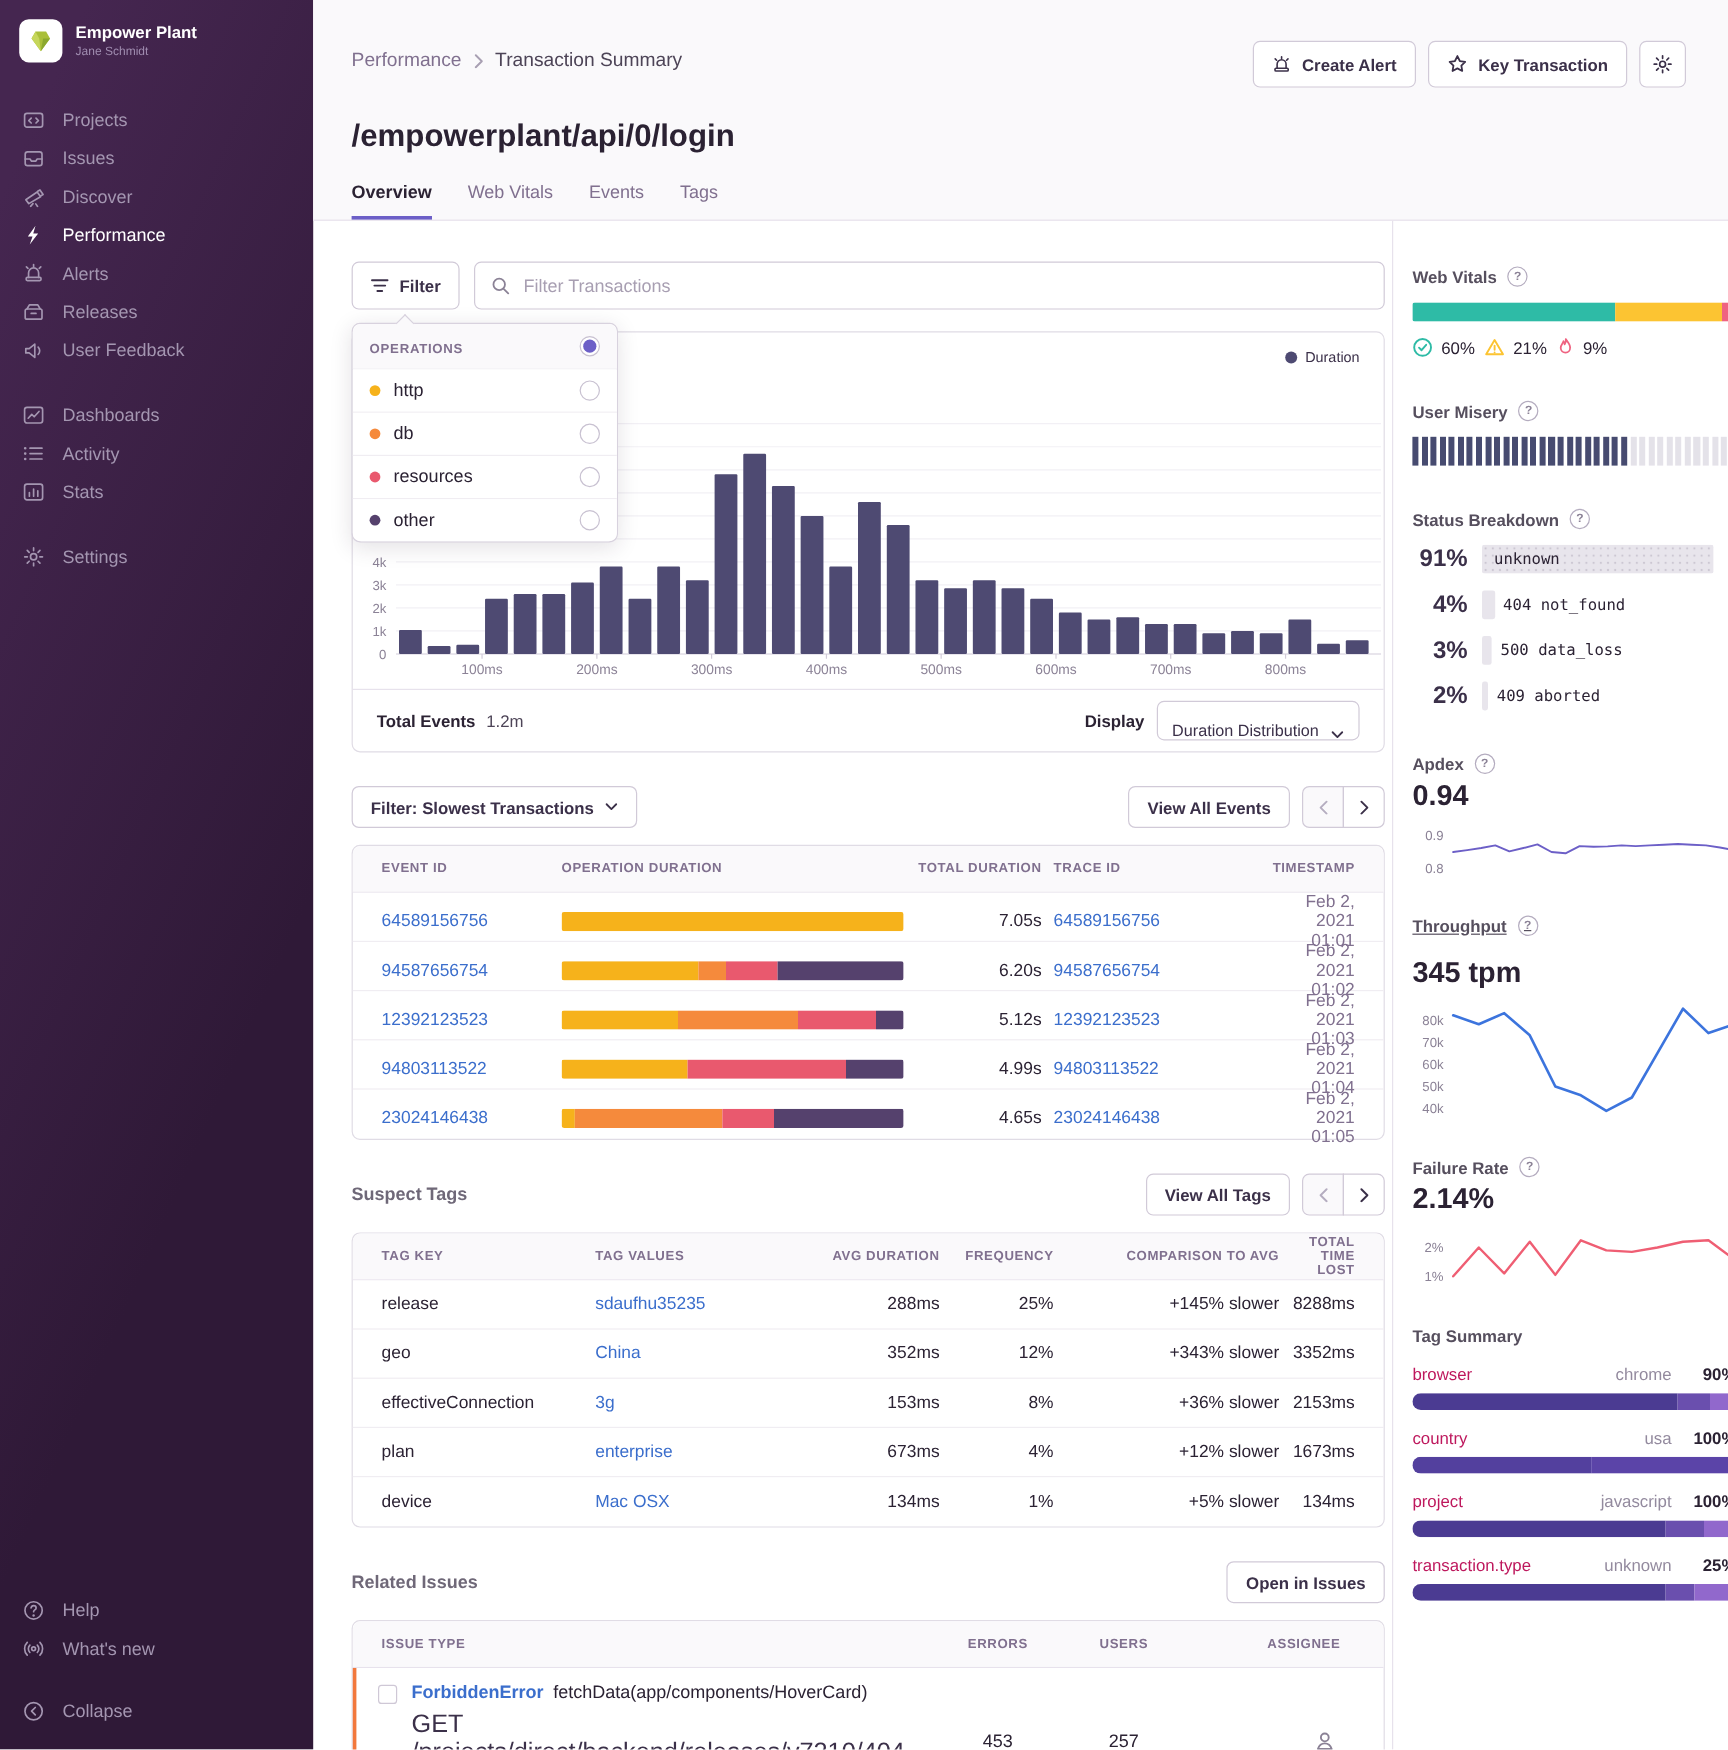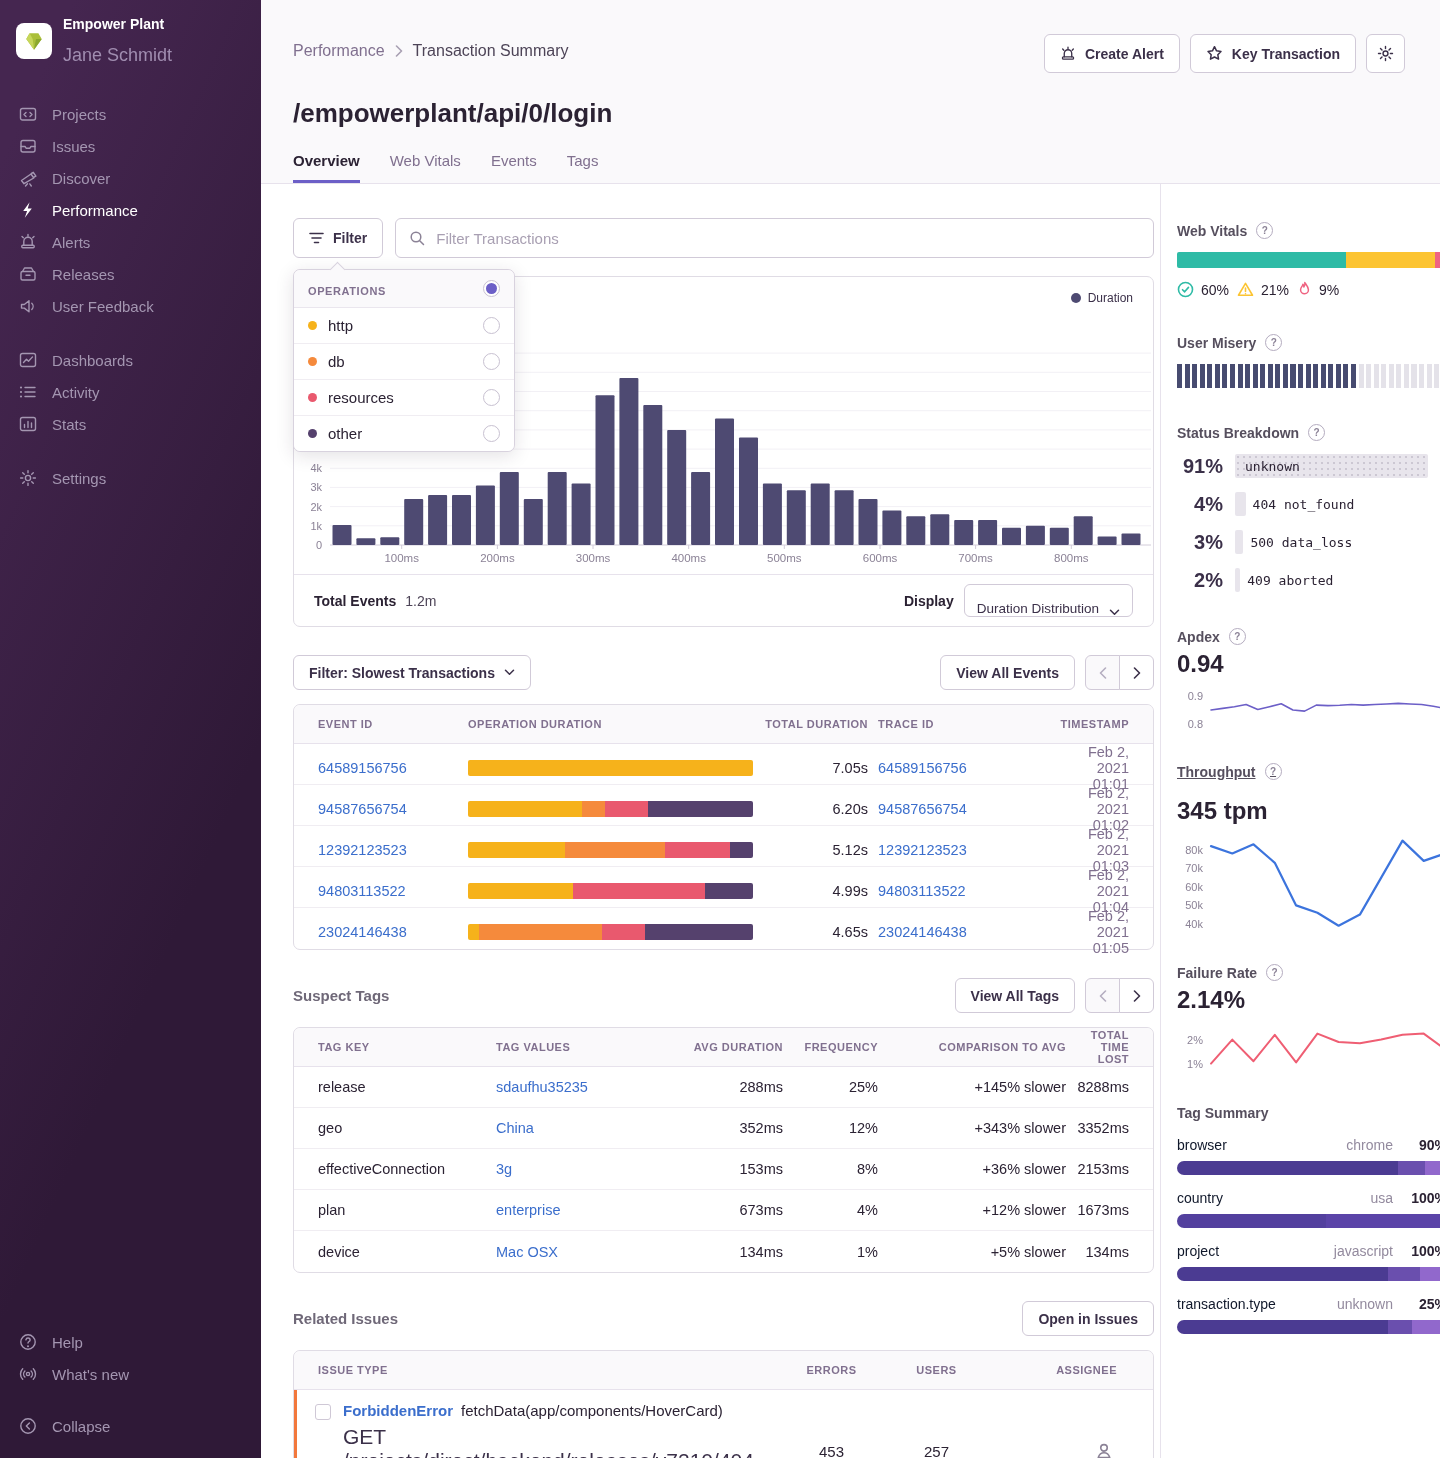--- a/index.html
+++ b/index.html
@@ -5,21 +5,21 @@
   * { margin:0; padding:0; box-sizing:border-box; }
   html,body { width:1440px; height:1458px; }
   body { display:flex; font-family:"Liberation Sans",sans-serif; color:#2b2233; background:#fff; overflow:hidden; font-size:14px; }
   .icon svg { display:block; }
 
   
   .sidebar { width:261px; flex:none; background:linear-gradient(294deg,#2f1937 35%,#452650 92%); color:#a496b1; display:flex; flex-direction:column; padding:16px 0 16px; }
   .sidebar-header { display:flex; gap:11px; padding:0 16px; align-items:center; margin-bottom:32px; }
   .logo-box { width:36px; height:36px; background:#fff; border-radius:8px; display:flex; align-items:center; justify-content:center; flex:none; }
   .org-name { color:#fff; font-weight:700; font-size:14px; }
-  .user-name { color:#a08db0; font-size:18px; margin-top:13px; }
+  .user-name { color:#a08db0; font-size:10px; margin-top:3px; }
   .nav-item { display:flex; align-items:center; gap:15px; padding:7px 16px 7px 19px; font-size:15px; cursor:pointer; color:#a496b1; }
   .nav-item.active { color:#fff; }
   .nav-group { margin-bottom:22px; }
   .sidebar-footer { margin-top:auto; }
   .collapse-wrap { margin-top:20px; }
 
   
   .main { flex:1; display:flex; flex-direction:column; min-width:0; }
   .page-header { padding:34px 35px 0 32px; background:#faf9fb; border-bottom:1px solid #e7e2ec; }
   .header-top { display:flex; justify-content:space-between; align-items:flex-start; }
@@ -119,21 +119,21 @@
   .sb-pct { text-align:right; font-size:20px; font-weight:600; color:#3b3049; }
   .sb-bar-wrap { position:relative; display:flex; align-items:center; height:24px; }
   .sb-bar { background:#e8e5ec; height:24px; border-radius:2px; flex:none; }
   .sb-label { font-family:"DejaVu Sans Mono",monospace; font-size:13px; color:#2b2233; white-space:nowrap; }
   .sb-label.inside { position:absolute; left:10px; }
   .sb-label.outside { margin-left:7px; }
   .metric-value { font-size:24px; font-weight:600; color:#2b2233; margin:-3px 0 10px; }
   .spark { display:block; }
   .tag-row { margin-bottom:15px; }
   .tag-top { display:flex; align-items:baseline; font-size:14px; margin-bottom:8px; }
-  .tag-key { color:#0f172a; }
+  .tag-key { color:#be185d; }
   .tag-val { margin-left:auto; color:#938a9e; }
   .tag-pct { width:54px; text-align:right; font-weight:700; color:#2b2233; }
   .tag-bar { display:flex; height:14px; border-radius:7px; overflow:hidden; }
   .tag-seg { height:100%; }
   .dotted { background-image:radial-gradient(rgba(255,255,255,.35) 1px, transparent 1.2px); background-size:5px 5px; }
   .dotted-dark { background-image:radial-gradient(rgba(120,110,135,.25) 1px, transparent 1.2px); background-size:6px 6px; }
 </style>
 </head>
 <body>
 

